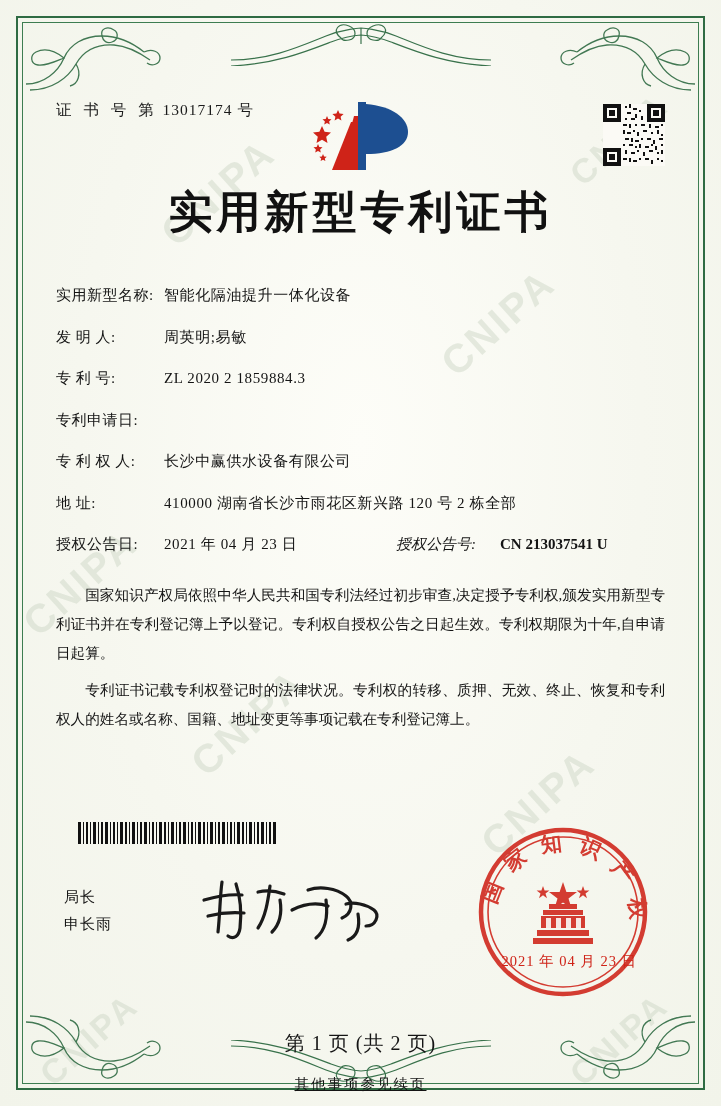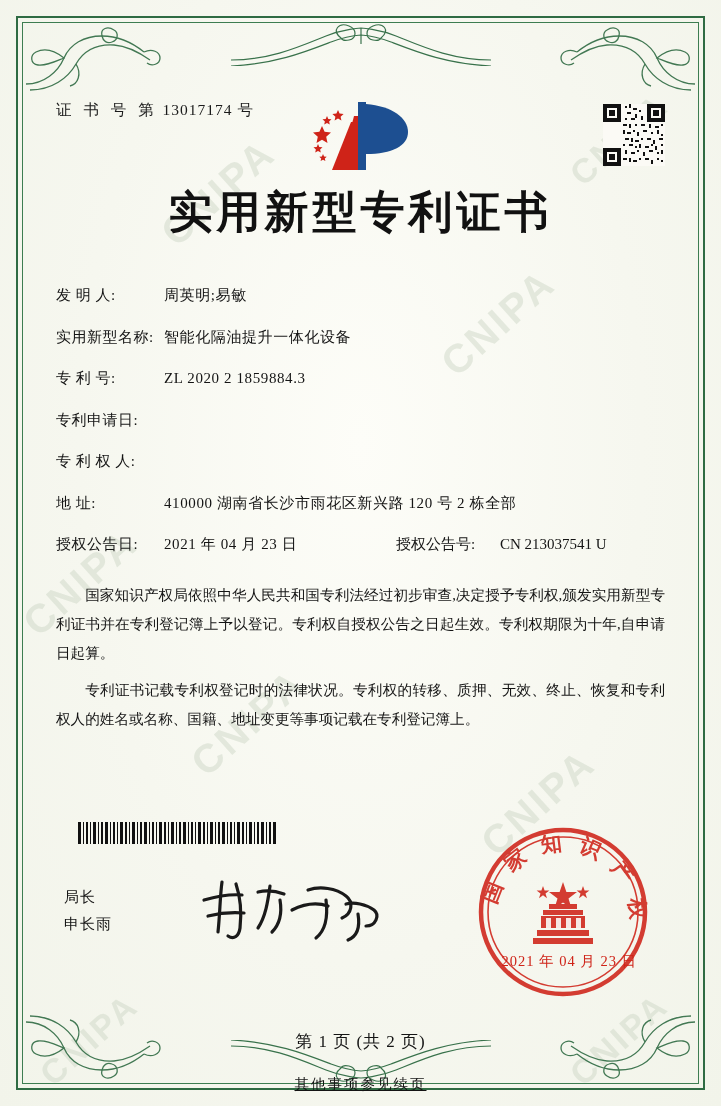--- a/index.html
+++ b/index.html
@@ -152,22 +152,23 @@
     letter-spacing: 0.6px;
   }
   .field-row.two-col .field-value {
     flex: 0 0 auto;
     width: 232px;
   }
   .field-label2 {
     width: 104px;
     flex: 0 0 104px;
     white-space: nowrap;
-  }
-  .field-value2 { flex: 1; }
+    font-style: italic;
+  }
+  .field-value2 { flex: 1; font-weight: bold; }
 
   .paragraphs {
     margin-top: 26px;
     font-size: 14.6px;
     line-height: 2.0;
     color: #141414;
     text-align: justify;
   }
   .paragraphs p {
     margin: 8px 0 2px 0;
@@ -217,21 +218,21 @@
     font-size: 14.5px;
     letter-spacing: 1px;
     font-family: "Liberation Serif", serif;
   }
 
   .page-num {
     position: absolute;
     left: 0; right: 0;
     top: 1030px;
     text-align: center;
-    font-size: 17px;
+    font-size: 20px;
     color: #141414;
     letter-spacing: 1px;
   }
   .footer-note {
     position: absolute;
     left: 0; right: 0;
     top: 1075px;
     text-align: center;
     font-size: 14.5px;
     color: #141414;
@@ -405,36 +406,37 @@
     <div class="cert-no">
       <span class="lbl">证 书 号 第</span>
       <span>13017174</span>
       <span>号</span>
     </div>
 
     <div class="title">实用新型专利证书</div>
 
     <div class="fields">
       <div class="field-row">
+        <div class="field-label">实用新型名称:</div>
+        <div class="field-value">智能化隔油提升一体化设备</div>
+      </div>
+      <div class="field-row">
         <div class="field-label">发    明    人:</div>
         <div class="field-value">周英明;易敏</div>
-      </div>
-      <div class="field-row">
-        <div class="field-label">实用新型名称:</div>
-        <div class="field-value">智能化隔油提升一体化设备</div>
       </div>
       <div class="field-row">
         <div class="field-label">专    利    号:</div>
         <div class="field-value">ZL 2020 2 1859884.3</div>
       </div>
       <div class="field-row">
         <div class="field-label">专利申请日:</div>
       </div>
       <div class="field-row">
         <div class="field-label">专 利 权 人:</div>
+        <div class="field-value">长沙中赢供水设备有限公司</div>
       </div>
       <div class="field-row">
         <div class="field-label">地        址:</div>
         <div class="field-value">410000 湖南省长沙市雨花区新兴路 120 号 2 栋全部</div>
       </div>
       <div class="field-row two-col">
         <div class="field-label">授权公告日:</div>
         <div class="field-value">2021 年 04 月 23 日</div>
         <div class="field-label2">授权公告号:</div>
         <div class="field-value2">CN 213037541 U</div>

